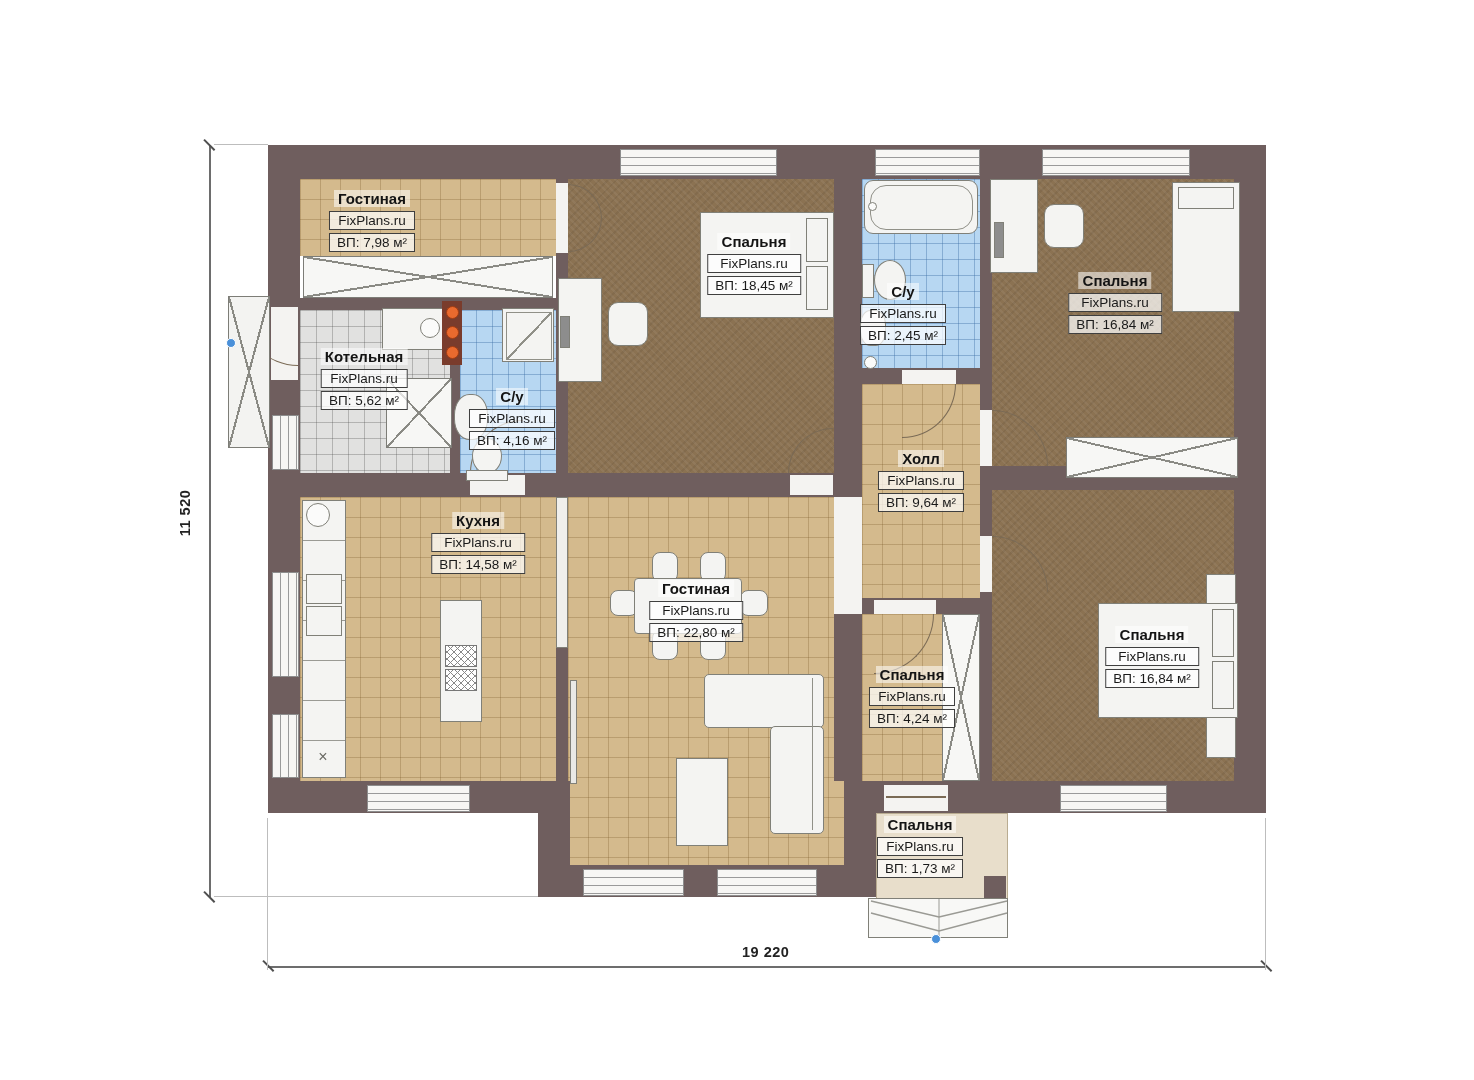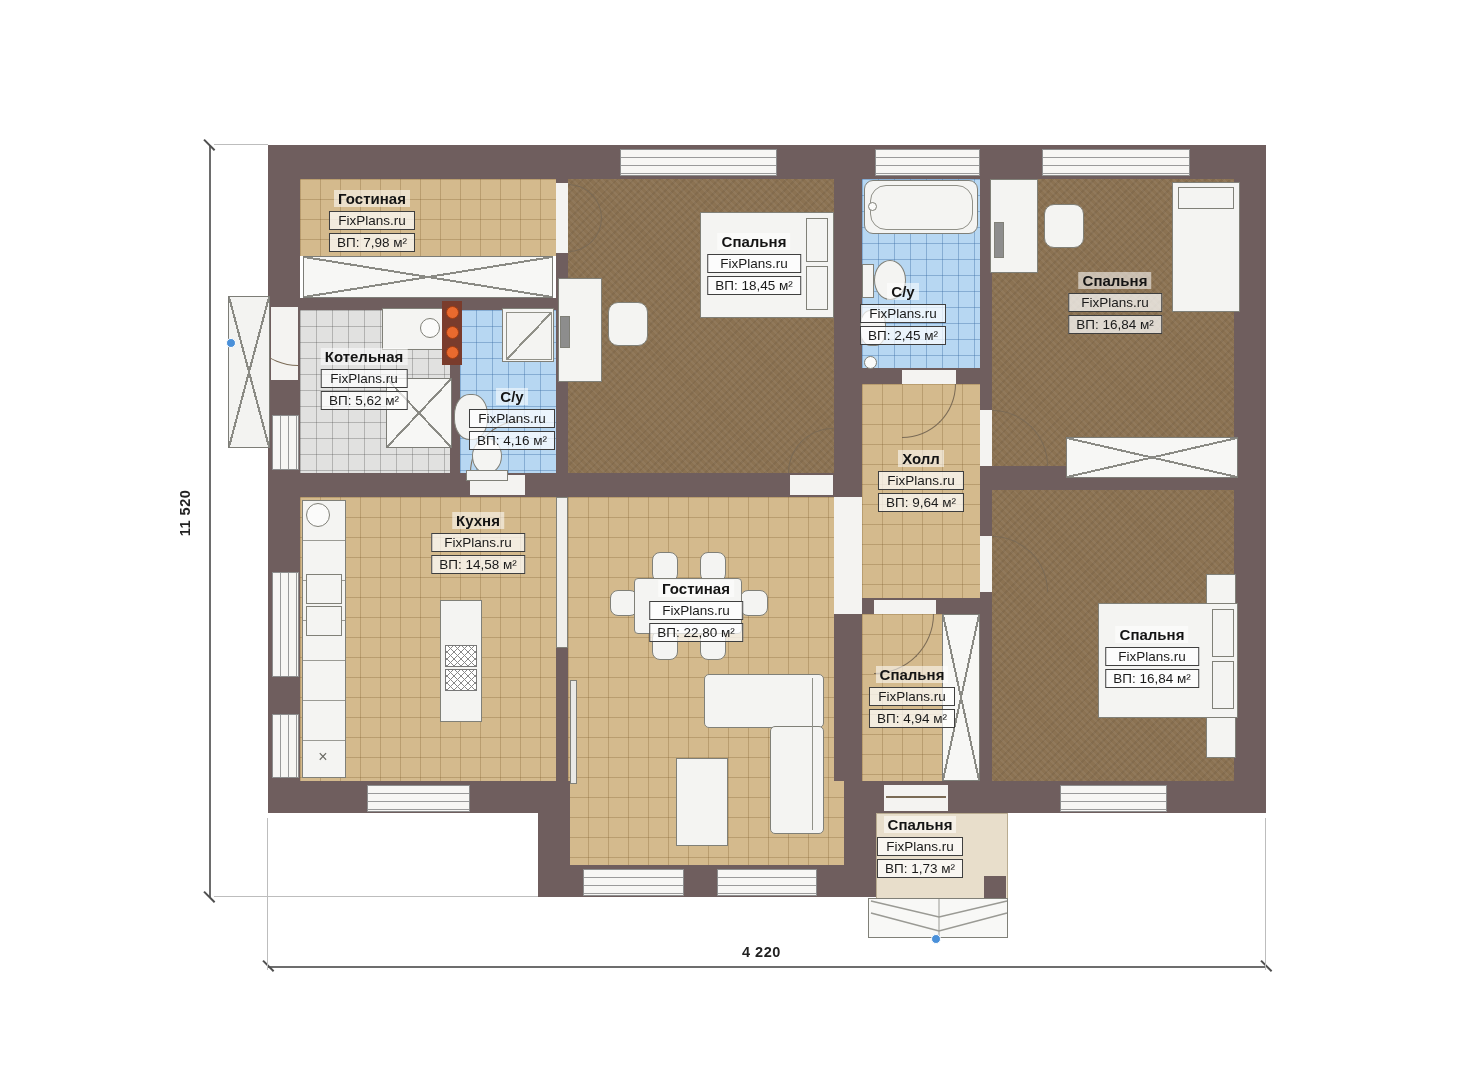--- a/index.html
+++ b/index.html
@@ -251,21 +251,21 @@
     <span class="rbox">ВП: 14,58 м²</span>
   </div>
   <div class="rlabel" style="left:696px;top:580px">
     <span class="rname">Гостиная</span>
     <span class="rbox">FixPlans.ru</span>
     <span class="rbox">ВП: 22,80 м²</span>
   </div>
   <div class="rlabel" style="left:912px;top:666px">
     <span class="rname">Спальня</span>
     <span class="rbox">FixPlans.ru</span>
-    <span class="rbox">ВП: 4,94 м²</span>
+    <span class="rbox">ВП: 4,24 м²</span>
   </div>
   <div class="rlabel" style="left:1152px;top:626px">
     <span class="rname">Спальня</span>
     <span class="rbox">FixPlans.ru</span>
     <span class="rbox">ВП: 16,84 м²</span>
   </div>
   <div class="rlabel" style="left:920px;top:816px">
     <span class="rname">Спальня</span>
     <span class="rbox">FixPlans.ru</span>
     <span class="rbox">ВП: 1,73 м²</span>
@@ -276,15 +276,15 @@
   <div class="tick" style="left:202px;top:896px"></div>
   <div class="extline" style="left:214px;top:144px;width:54px;height:1px"></div>
   <div class="extline" style="left:214px;top:896px;width:324px;height:1px"></div>
   <div class="dimtext" style="left:162px;top:505px;transform:rotate(-90deg);transform-origin:center">11 520</div>
 
   <div class="dimline" style="left:268px;top:966px;width:998px;height:1.5px"></div>
   <div class="tick" style="left:261px;top:965px"></div>
   <div class="tick" style="left:1259px;top:965px"></div>
   <div class="extline" style="left:267px;top:818px;width:1px;height:152px"></div>
   <div class="extline" style="left:1265px;top:818px;width:1px;height:152px"></div>
-  <div class="dimtext" style="left:742px;top:944px">4 220</div>
+  <div class="dimtext" style="left:742px;top:944px">19 220</div>
 
 </div>
 
 </body></html>

